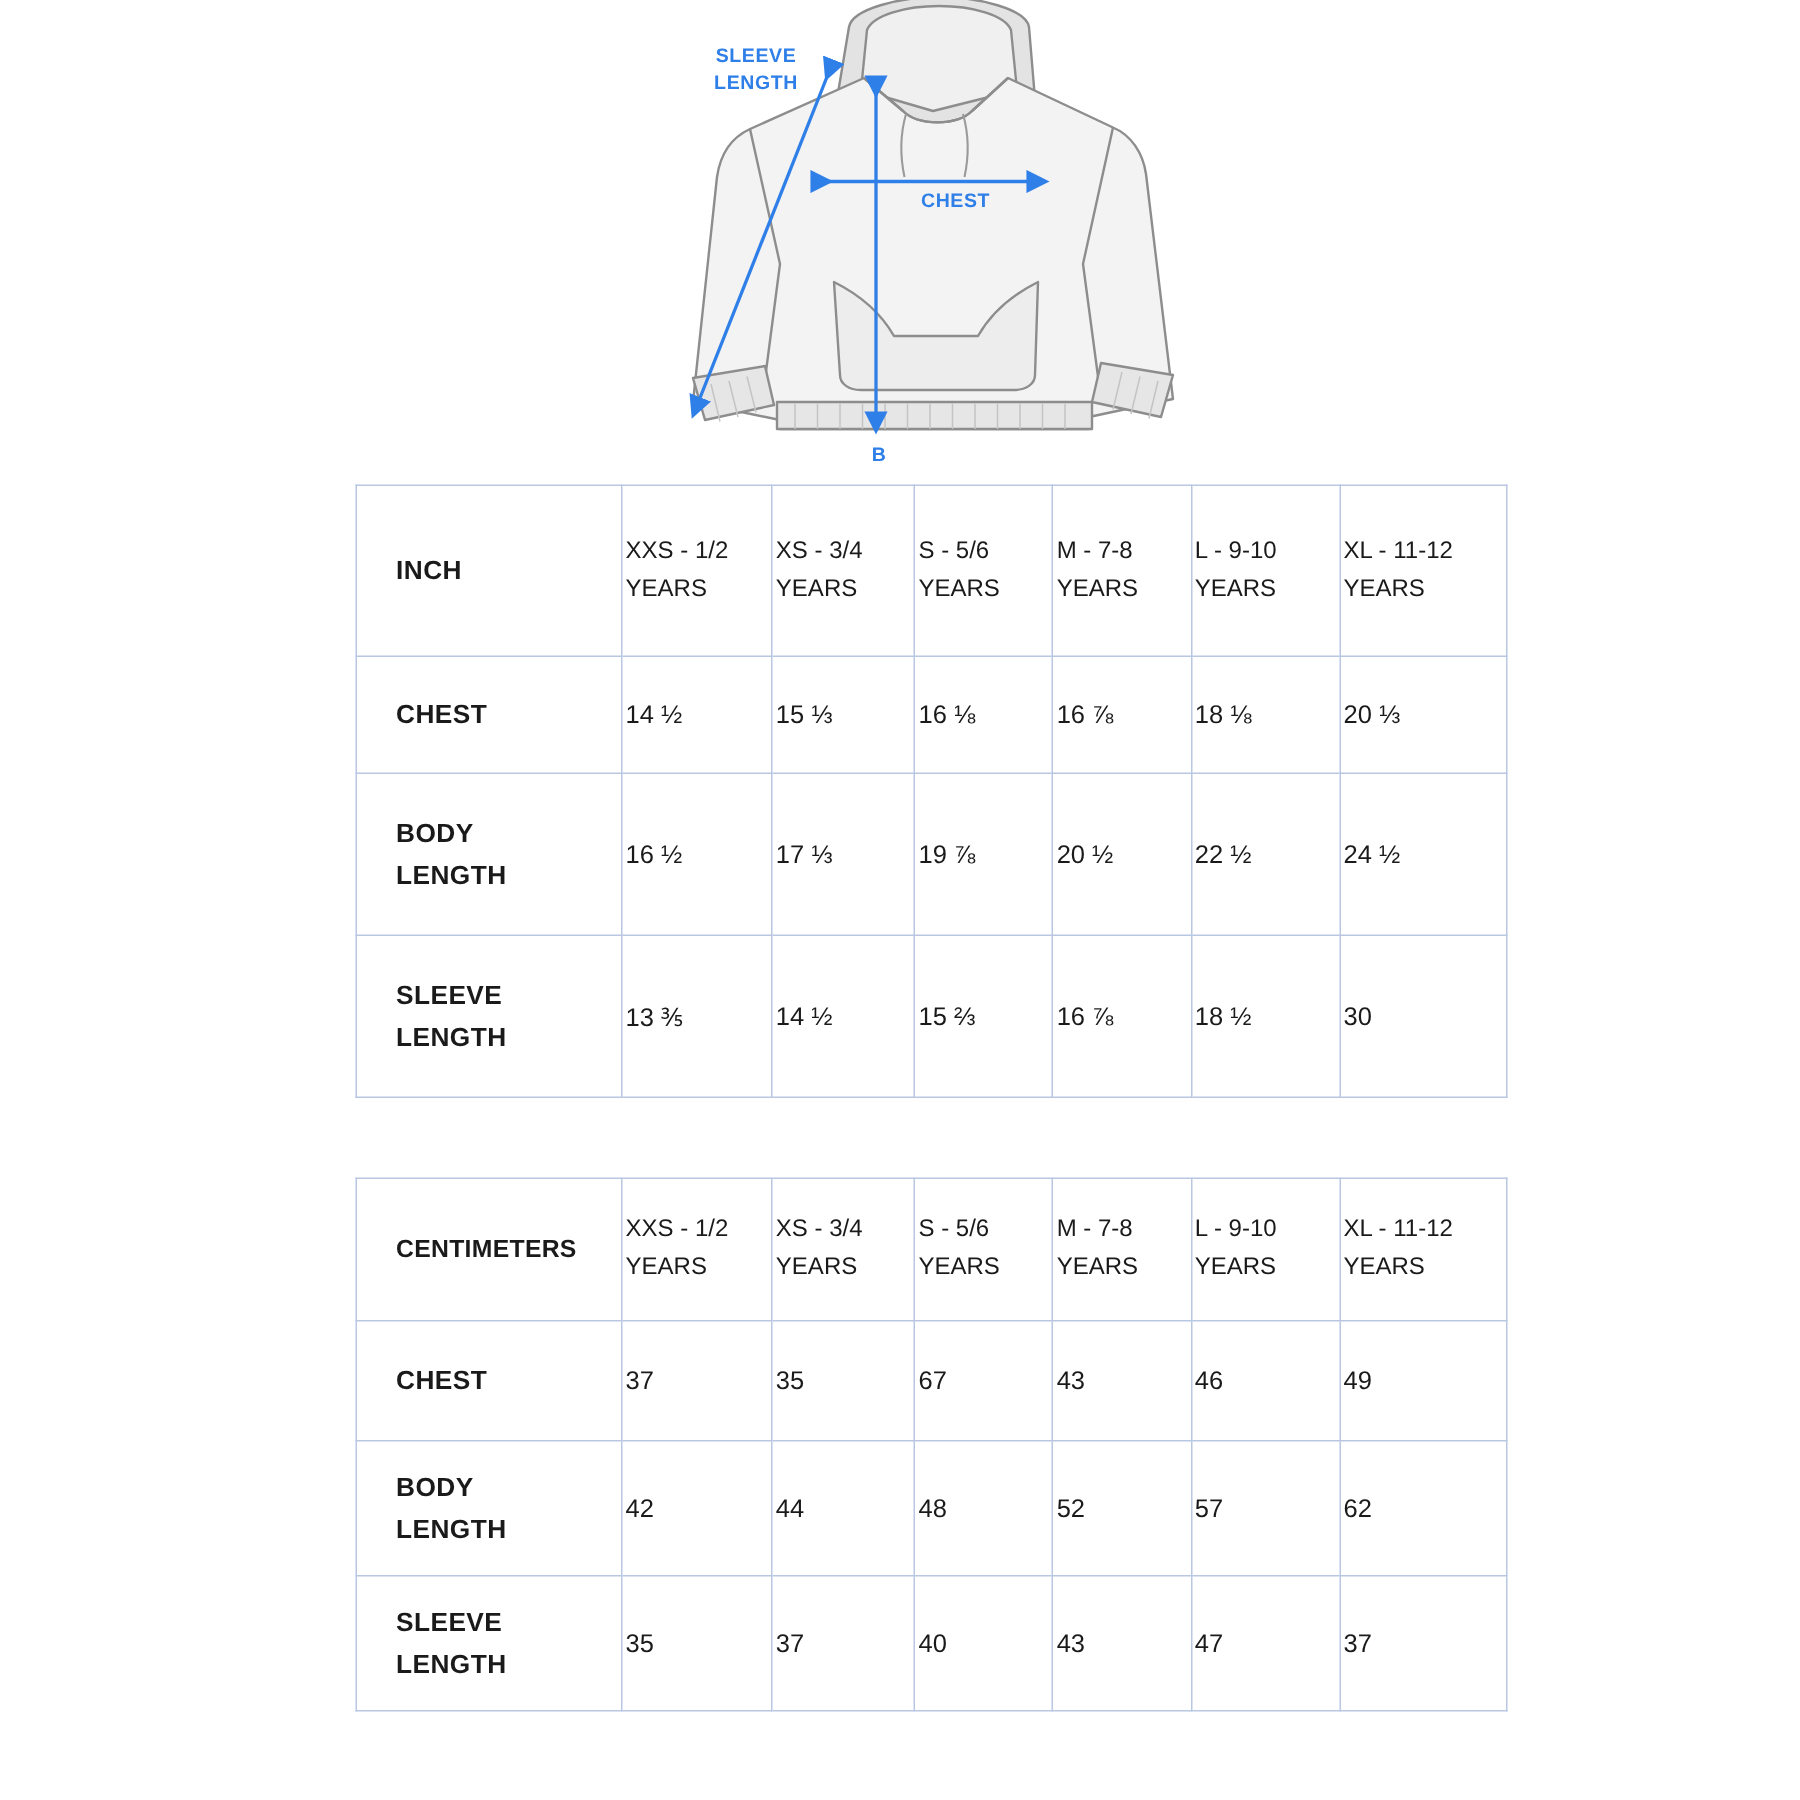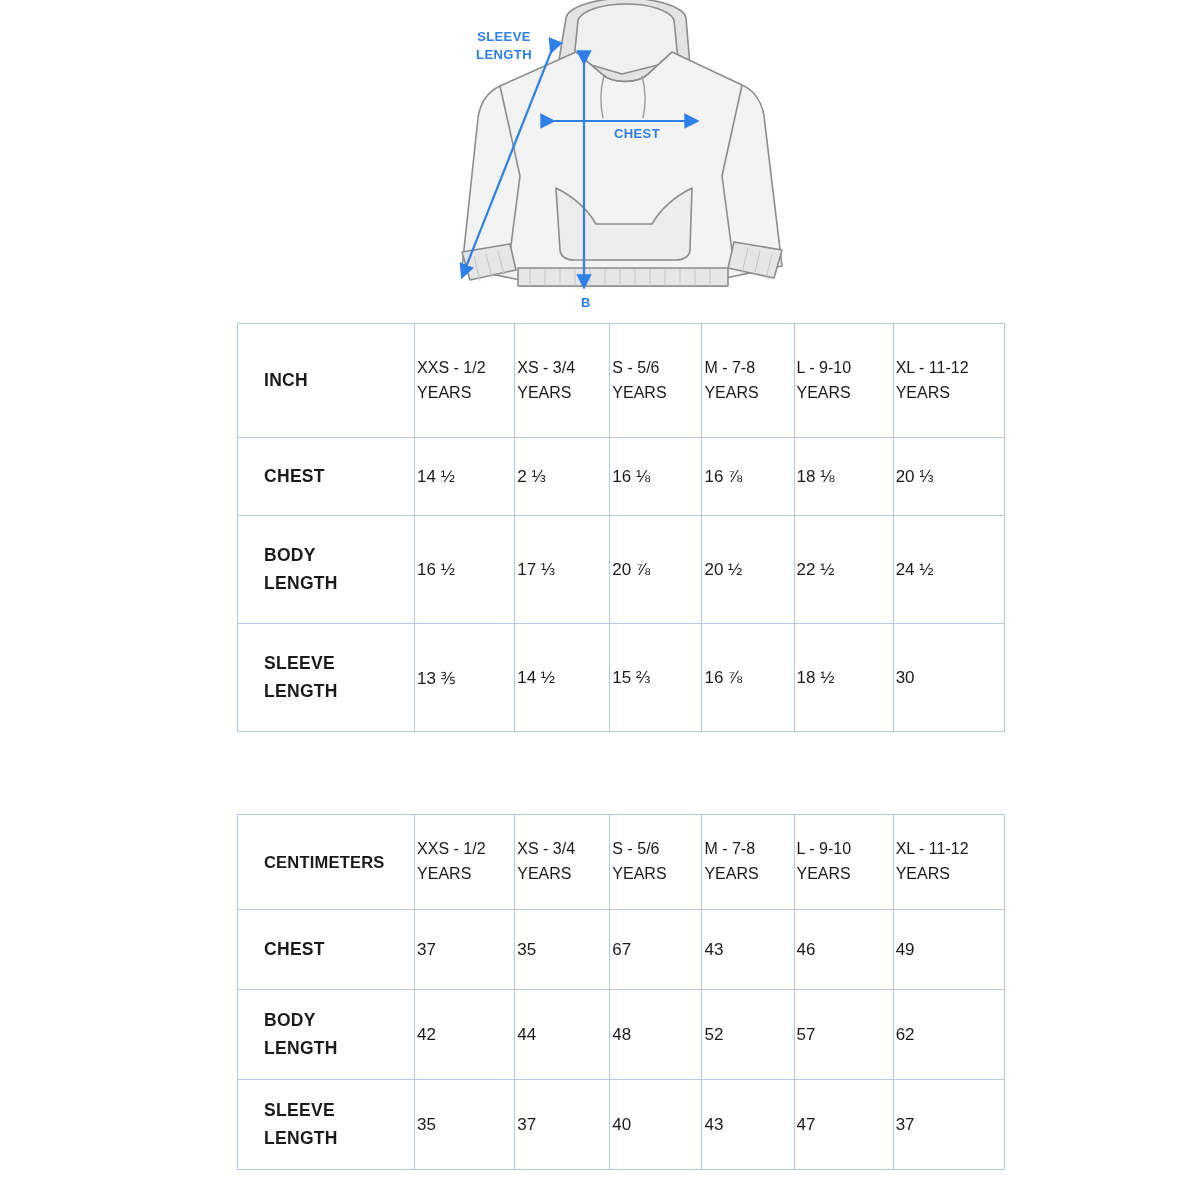--- a/index.html
+++ b/index.html
@@ -34,21 +34,21 @@
     letter-spacing: 0.4px;
   }
 
   
   .table-wrap {
     position: absolute;
     left: 237px;
     width: 828px;
   }
   #table-inch-wrap { top: 323px; }
-  #table-cm-wrap { top: 814px; }
+  #table-cm-wrap { top: 785px; }
 
   table.size-table {
     border-collapse: collapse;
     width: 768px;
     table-layout: fixed;
   }
   table.size-table td {
     border: 1px solid #b9c7e2;
     text-align: left;
     vertical-align: middle;
@@ -188,35 +188,35 @@
           </td>
           <td class="colhead">
             <div>XL - 11-12</div>
             <div>YEARS</div>
           </td>
         </tr>
 
         <tr class="chest-row">
           <td class="rowhead">CHEST</td>
           <td>14 ½</td>
-          <td>2 ⅓</td>
+          <td>15 ⅓</td>
           <td>16 ⅛</td>
           <td>16 ⅞</td>
           <td>18 ⅛</td>
           <td>20 ⅓</td>
         </tr>
 
         <tr class="body-row">
           <td class="rowhead">
             <div>BODY</div>
             <div>LENGTH</div>
           </td>
           <td>16 ½</td>
           <td>17 ⅓</td>
-          <td>20 ⅞</td>
+          <td>19 ⅞</td>
           <td>20 ½</td>
           <td>22 ½</td>
           <td>24 ½</td>
         </tr>
 
         <tr class="sleeve-row">
           <td class="rowhead">
             <div>SLEEVE</div>
             <div>LENGTH</div>
           </td>

